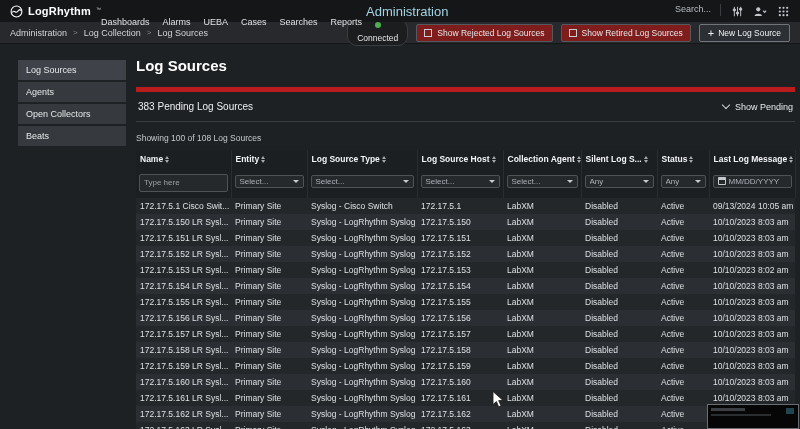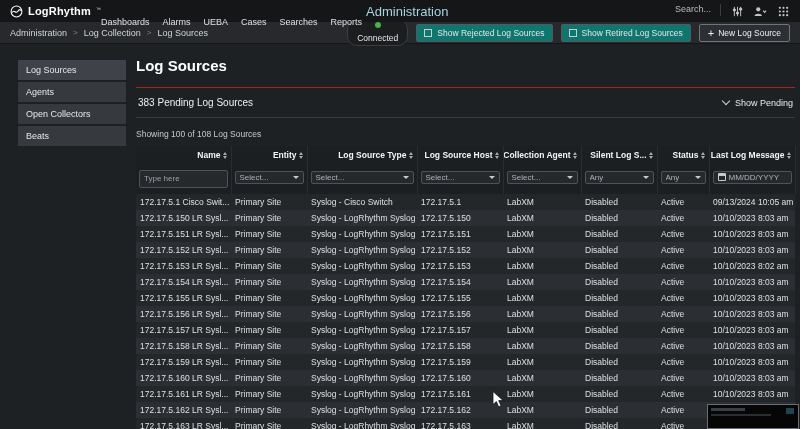--- a/index.html
+++ b/index.html
@@ -25,46 +25,46 @@
   .subbar { position:absolute; top:22px; left:0; right:0; height:22px; background:#27292c;
     display:flex; align-items:center; padding:0 10px; gap:8px; border-bottom:1px solid #141618; z-index:9; }
   .breadcrumb { display:flex; align-items:center; gap:6px; font-size:9px; color:#d2d5d8; }
   .crumb { cursor:pointer; white-space:nowrap; }
   .crumb-sep { color:#84898e; font-size:8px; }
   .flex-spacer { flex:1; }
   .connected { display:flex; align-items:center; gap:5px; background:#1b1d1f; border:1px solid #3a3e42;
     border-radius:10px; padding:2px 9px; font-size:8.5px; color:#e4e6e8; white-space:nowrap;flex-direction:column; }
   .green-dot { width:6px; height:6px; border-radius:50%; background:#4caf50; }
   .chk-box { display:flex; align-items:center; gap:5px; border:1px solid #55595e; border-radius:2px;
-    padding:3px 7px; font-size:8.5px; color:#e4e6e8; background:#0f766e; cursor:pointer; white-space:nowrap; }
+    padding:3px 7px; font-size:8.5px; color:#e4e6e8; background:#7f1d1d; cursor:pointer; white-space:nowrap; }
   .chk-square { width:8px; height:8px; border:1px solid #c9cdd1; background:transparent; flex:none; }
   .new-btn { display:flex; align-items:center; gap:4px; border:1px solid #70757a; border-radius:2px;
     padding:3px 8px; font-size:8.5px; color:#f0f2f4; background:#2c2f33; cursor:pointer;
     font-family:inherit; white-space:nowrap; }
   .plus { font-size:11px; line-height:8px; }
   
   .sidebar { position:absolute; left:18px; top:60px; width:108px; display:flex; flex-direction:column; gap:2px; }
   .side-item { background:#36393d; padding:5px 8px; font-size:9px; color:#e6e8ea; cursor:pointer; }
   .side-item.active { background:#3f4349; }
   
   .main { position:absolute; left:136px; top:57px; right:5px; bottom:0; }
   .page-title { font-size:15px; font-weight:700; color:#fff; }
-  .pending-bar { margin-top:13px; border-top:1px solid #b91c1c; border-bottom:1px solid #393d41;
+  .pending-bar { margin-top:13px; border-top:5px solid #b91c1c; border-bottom:1px solid #393d41;
     display:flex; align-items:center; justify-content:space-between; padding:9px 2px; }
   .pending-text { font-size:10px; color:#eceef0; }
   .show-pending { display:flex; align-items:center; gap:6px; font-size:9px; color:#e6e8ea; cursor:pointer; }
   .chev-down { width:6px; height:6px; border-right:1.5px solid #cfd3d7; border-bottom:1.5px solid #cfd3d7;
     transform:rotate(45deg); margin-top:-3px; }
   .showing { margin:11px 0 7px; font-size:8.5px; color:#c6c9cc; }
   
   table { width:100%; border-collapse:collapse; table-layout:fixed; }
   th, td { overflow:hidden; white-space:nowrap; }
   th { background:#1c1f22; font-size:8.5px; color:#f2f4f6; text-align:left; padding:4px 4px;
     border-right:1px solid #2a2d30; cursor:pointer; }
-  .th-inner { display:flex; align-items:center; justify-content:flex-end; gap:2px; }
+  .th-inner { display:flex; align-items:center; justify-content:flex-start; gap:2px; }
   .sort { display:flex; flex-direction:column; gap:1px; flex:none; }
   .tri { width:0; height:0; border-left:2.5px solid transparent; border-right:2.5px solid transparent; }
   .tri.up { border-bottom:3px solid #a6abb0; }
   .tri.down { border-top:3px solid #a6abb0; }
   .filter-td { background:#1c1f22; padding:3px 3px 6px; border-right:1px solid #2a2d30; }
   .f-input { width:100%; height:18px; background:#26292c; border:1px solid #4e5358; border-radius:2px;
     color:#c8ccd0; font-size:8px; padding:0 4px; font-family:inherit; }
   .f-input::placeholder { color:#9ba0a5; }
   .f-select { width:100%; height:13px; background:#26292c; border:1px solid #4e5358; border-radius:2px;
     color:#aeb3b8; font-size:8px; padding:0 4px; display:flex; align-items:center;

